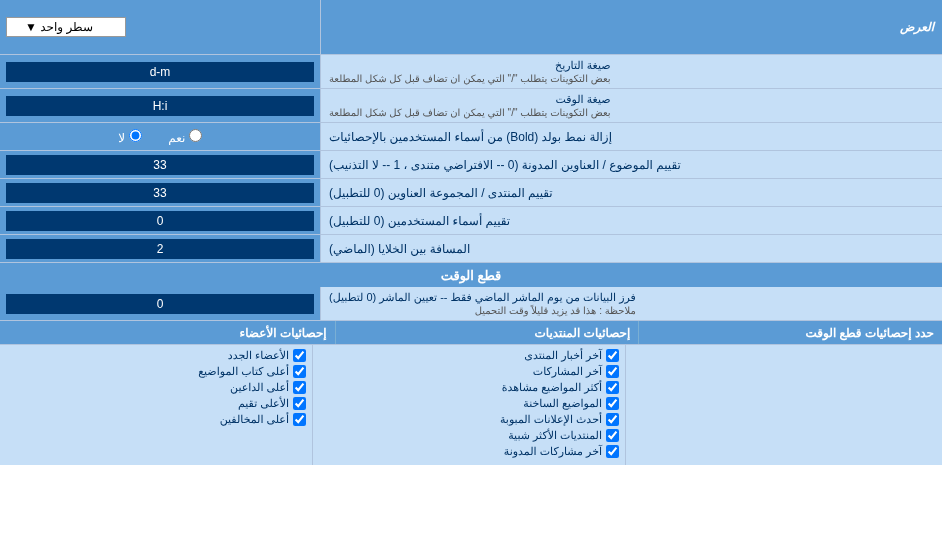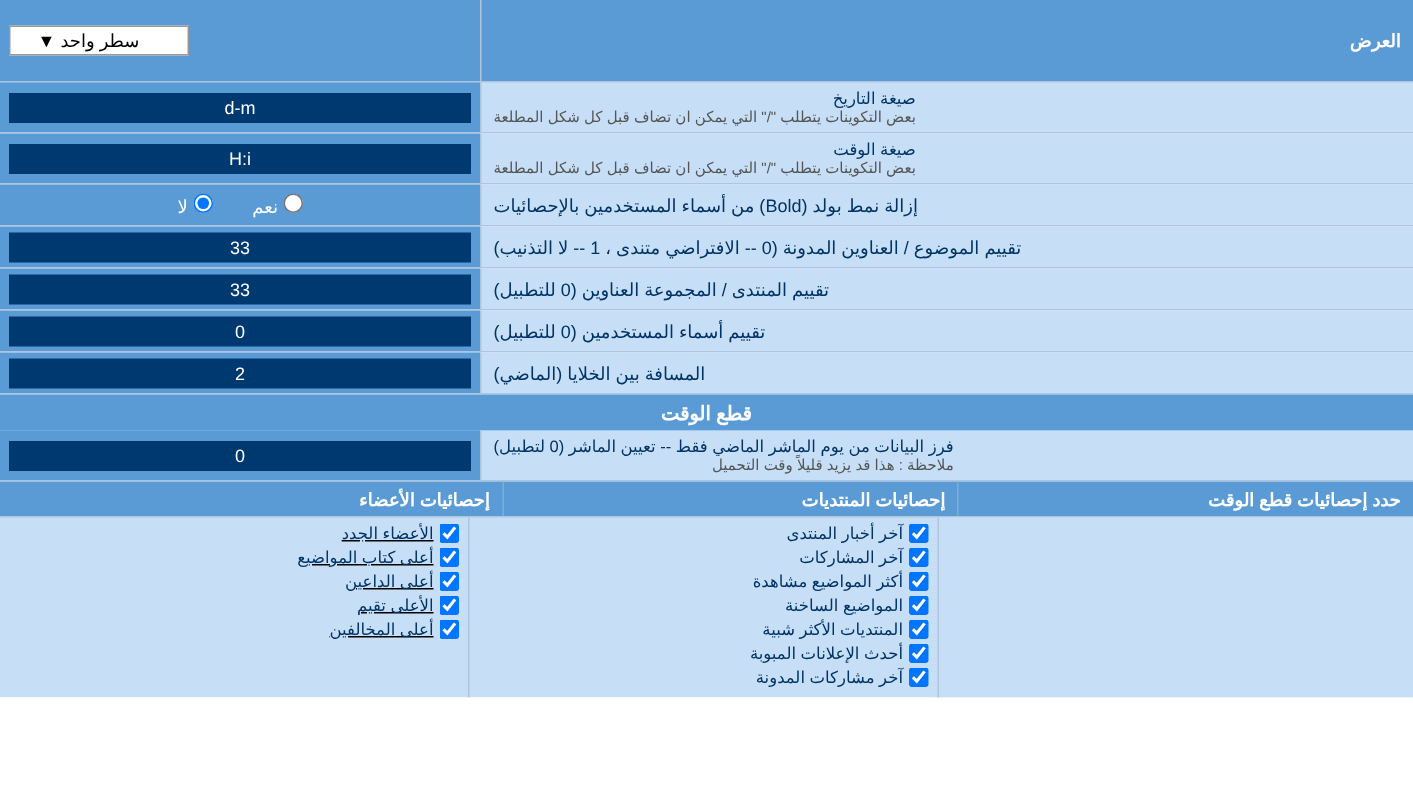--- a/index.html
+++ b/index.html
@@ -151,21 +151,21 @@
       font-size: 12px;
       color: #003366;
     }
   </style>
 </head>
 <body>
 
 <div class="container">
 
   <div class="row header-row">
-    <div class="label-cell" style="background:#5b9bd5; color:#fff; font-weight:bold; justify-content:flex-start;">
+    <div class="label-cell" style="background:#5b9bd5; color:#fff; font-weight:bold; justify-content:flex-start;font-style:italic;">
       <span>العرض</span>
     </div>
     <div class="dropdown-cell">
       <button class="dropdown-btn">
         <span>سطر واحد</span>
         ▼
       </button>
     </div>
   </div>
 
@@ -281,33 +281,33 @@
       <div class="checkbox-item">
         <input type="checkbox" checked="" style="">
         <label>أكثر المواضيع مشاهدة</label>
       </div>
       <div class="checkbox-item">
         <input type="checkbox" checked="" style="">
         <label>المواضيع الساخنة</label>
       </div>
       <div class="checkbox-item">
         <input type="checkbox" checked="" style="">
+        <label>أحدث الإعلانات المبوبة</label>
+      </div>
+      <div class="checkbox-item">
+        <input type="checkbox" checked="" style="">
         <label>المنتديات الأكثر شبية</label>
       </div>
       <div class="checkbox-item">
         <input type="checkbox" checked="" style="">
-        <label>أحدث الإعلانات المبوبة</label>
-      </div>
-      <div class="checkbox-item">
-        <input type="checkbox" checked="" style="">
         <label>آخر مشاركات المدونة</label>
       </div>
     </div>
 
-    <div class="checkbox-col" style="border-left:none;text-decoration:underline;">
+    <div class="checkbox-col" style="border-left:none;">
       <div class="checkbox-item">
         <input type="checkbox" checked="" style="">
         <label>الأعضاء الجدد</label>
       </div>
       <div class="checkbox-item">
         <input type="checkbox" checked="" style="">
         <label>أعلى كتاب المواضيع</label>
       </div>
       <div class="checkbox-item">
         <input type="checkbox" checked="" style="">

